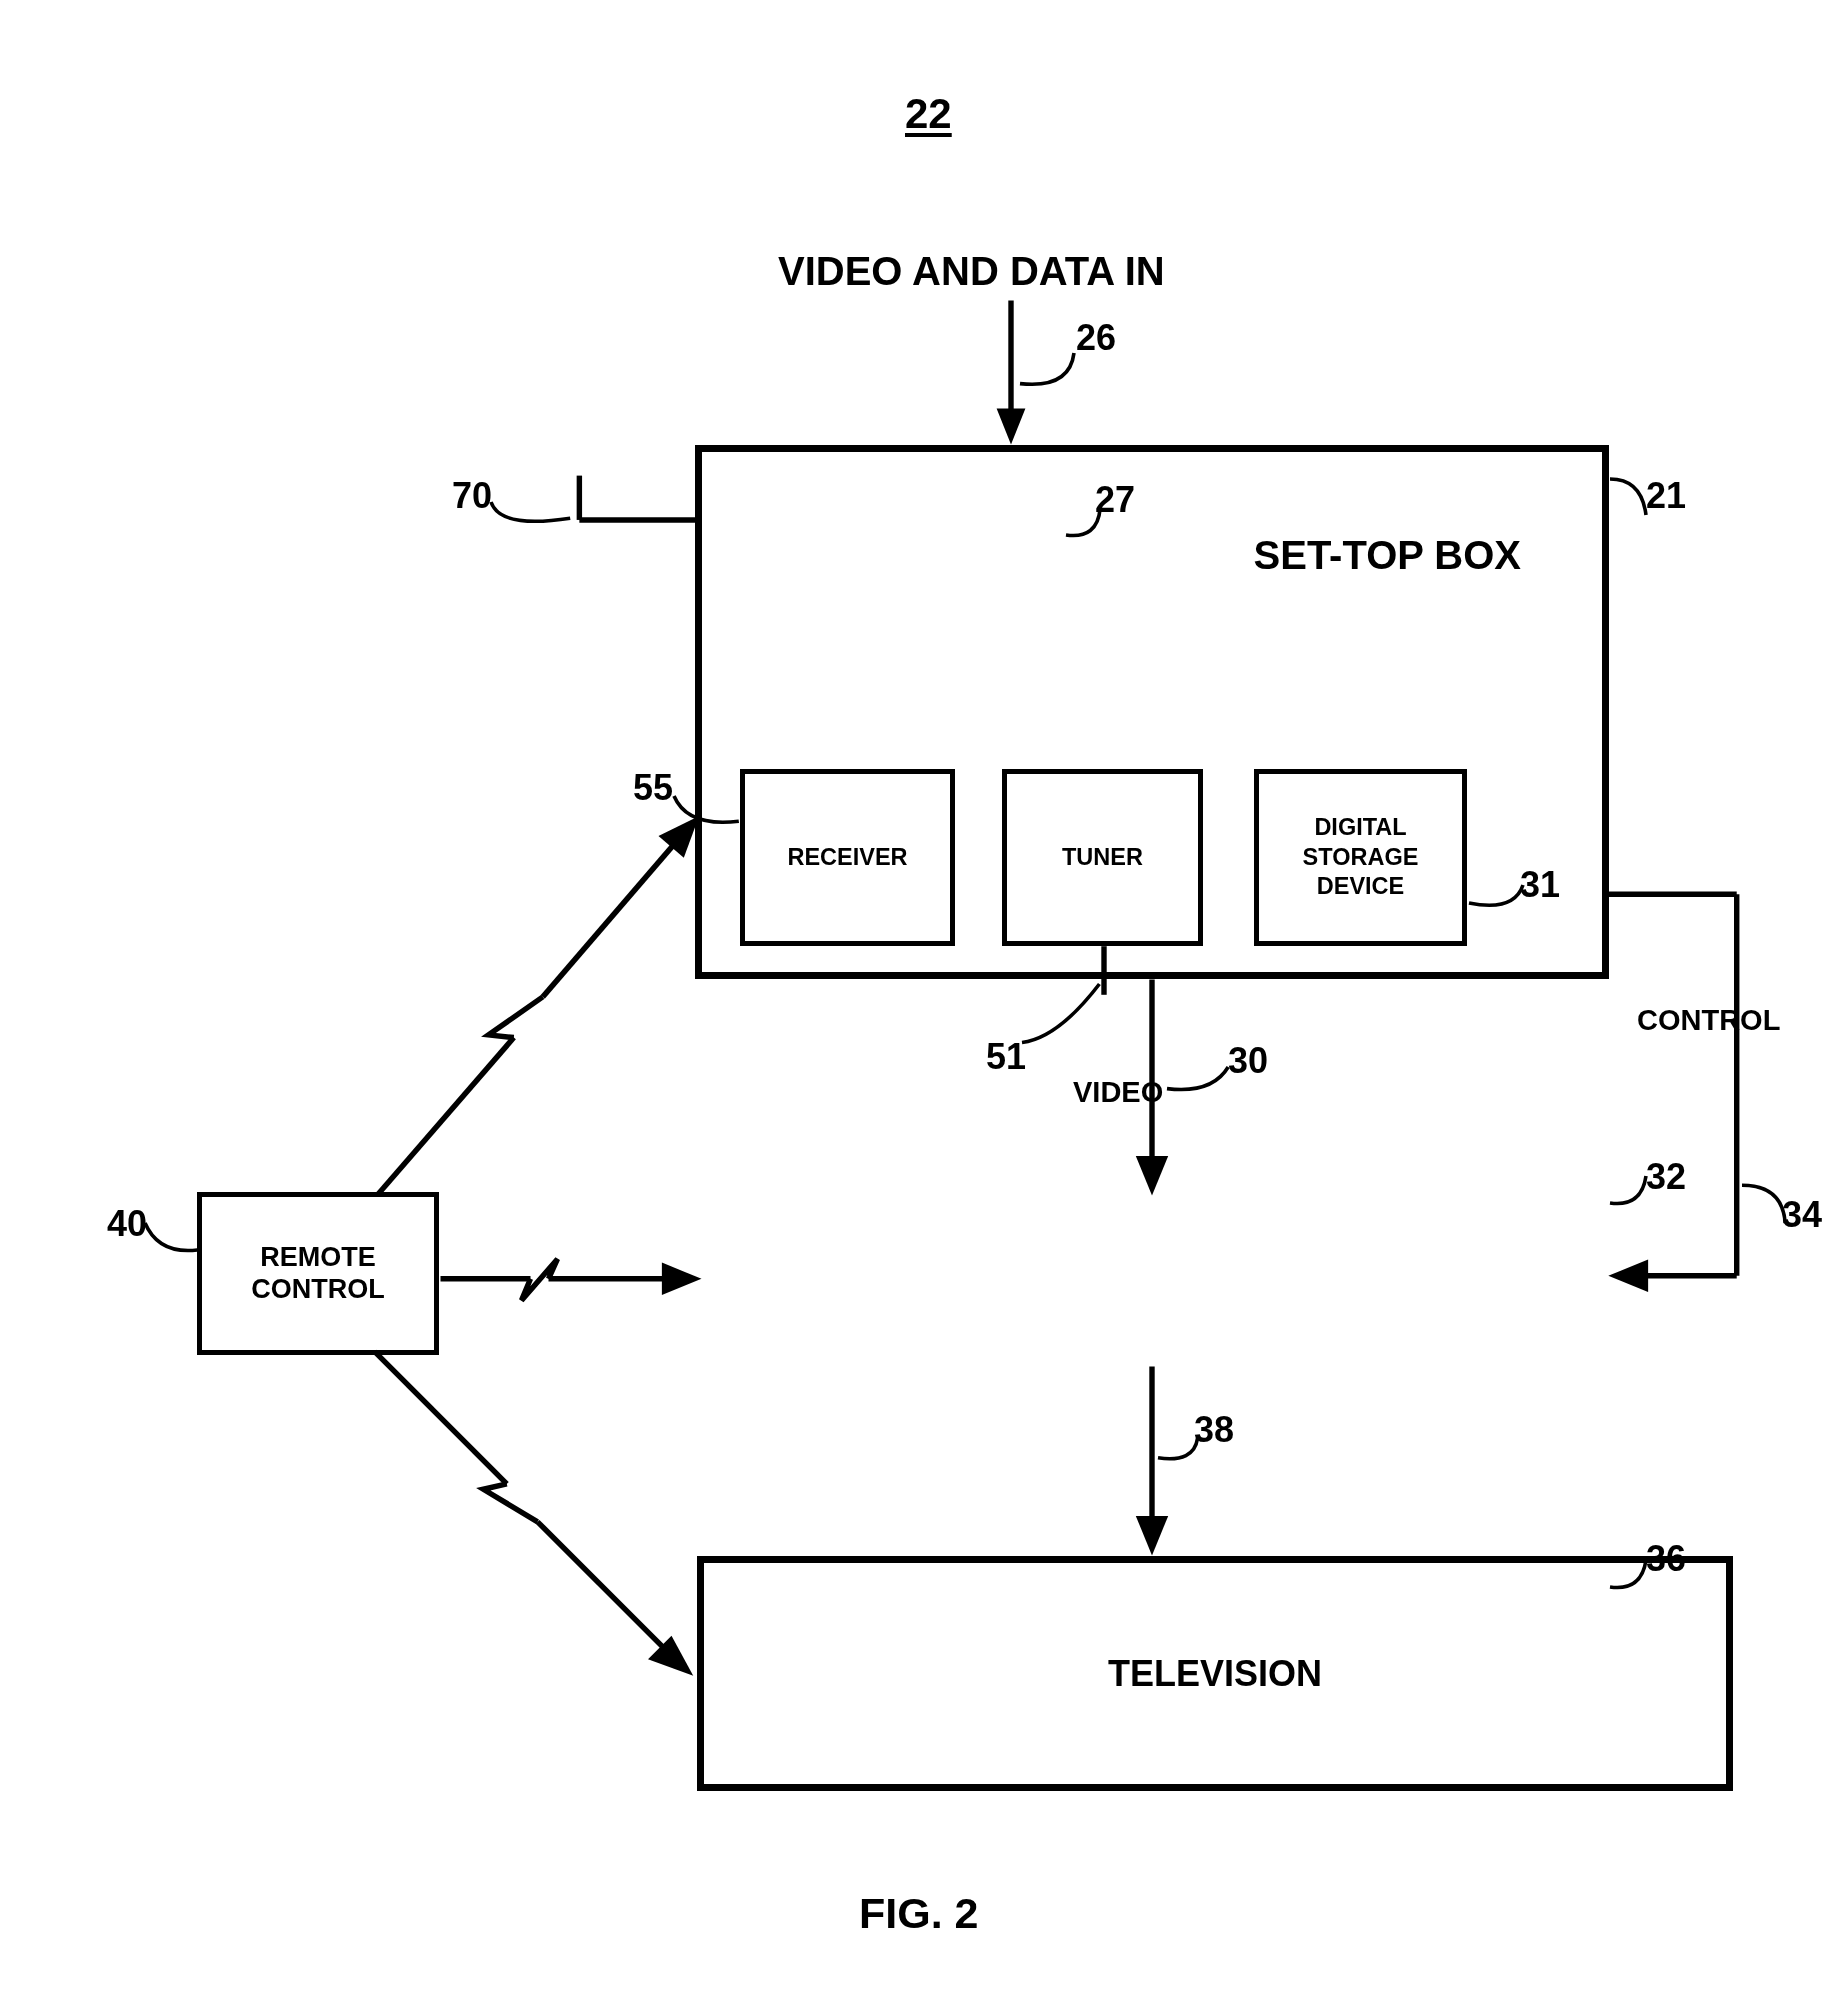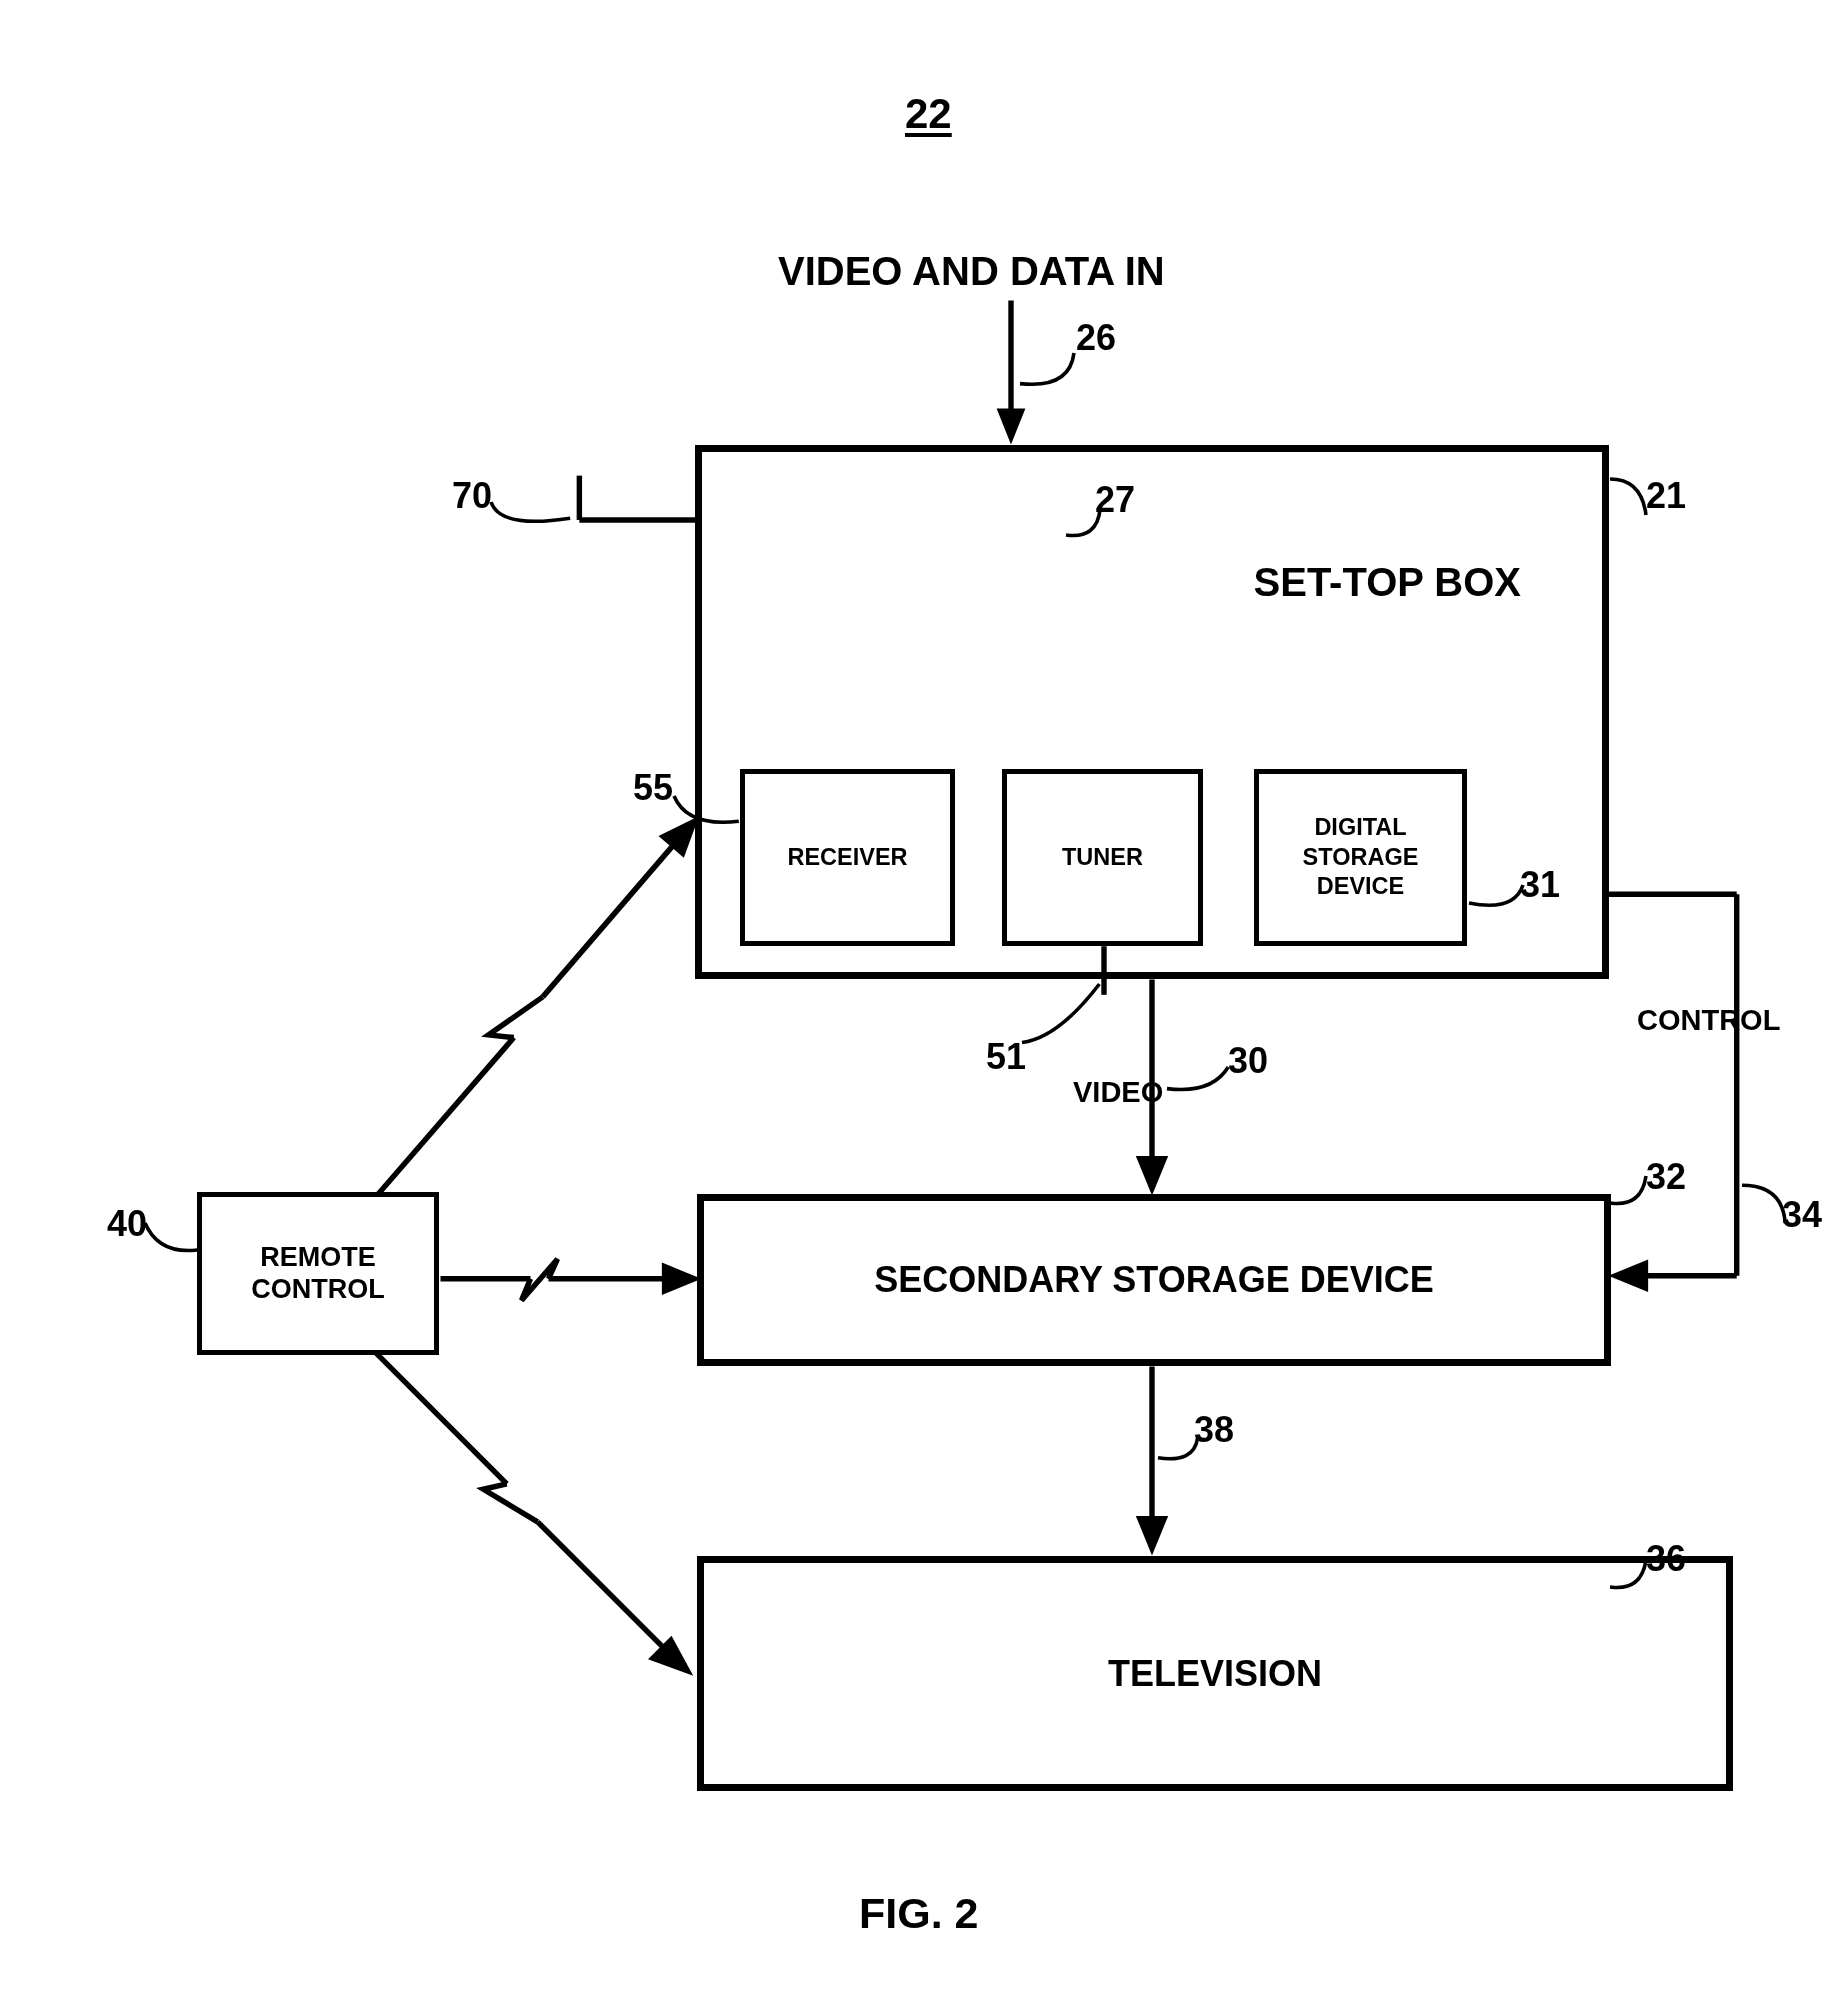--- a/index.html
+++ b/index.html
@@ -95,21 +95,21 @@
     <line x1="10" y1="0" x2="10" y2="128" stroke="#000" stroke-width="6"></line>
     <polygon points="10,160 -6,120 26,120" fill="#000"></polygon>
   </svg>
 
   <div class="label ref-num" style="left:1076px; top:317px;">26</div>
   <svg class="arrow" style="left:1020px; top:353px;" width="63" height="54" viewBox="0 0 70 60">
     <path d="M60 0 Q 55 40 0 34" stroke="#000" stroke-width="4" fill="none"></path>
   </svg>
 
   <div class="settop-container" style="left:695px; top:445px; width:914px; height:534px;">
-    <div class="settop-title" style="right:81px; top:81px;margin-top:27px;">SET-TOP BOX</div>
+    <div class="settop-title" style="right:81px; top:81px;">SET-TOP BOX</div>
   </div>
 
   <div class="label ref-num" style="left:1646px; top:475px;">21</div>
   <svg class="arrow" style="left:1610px; top:470px;" width="54" height="54" viewBox="0 0 60 60">
     <path d="M40 50 Q 35 10 0 10" stroke="#000" stroke-width="4" fill="none"></path>
   </svg>
 
 
   <div class="label ref-num" style="left:1095px; top:479px;">27</div>
   <svg class="arrow" style="left:1066px; top:508px;" width="54" height="45" viewBox="0 0 60 50">
@@ -177,23 +177,20 @@
     <line x1="150" y1="430" x2="42" y2="430" stroke="#000" stroke-width="6"></line>
     <polygon points="8,430 52,412 52,448" fill="#000"></polygon>
   </svg>
   <div class="label" style="left:1637px; top:1004px; font-size:29px; font-weight:bold;">CONTROL</div>
 
   <div class="label ref-num" style="left:1782px; top:1194px;">34</div>
   <svg class="arrow" style="left:1742px; top:1178px;" width="63" height="54" viewBox="0 0 70 60">
     <path d="M48 50 Q 45 8 0 8" stroke="#000" stroke-width="4" fill="none"></path>
   </svg>
 
-  <div class="box box-thick" style="left:697px; top:1194px; width:914px; height:172px;">
-    <div class="box-label-lg">SECONDARY STORAGE DEVICE</div>
-  </div>
 
   <div class="label ref-num" style="left:1646px; top:1156px;">32</div>
   <svg class="arrow" style="left:1610px; top:1176px;" width="54" height="45" viewBox="0 0 60 50">
     <path d="M40 0 Q 35 35 0 30" stroke="#000" stroke-width="4" fill="none"></path>
   </svg>
 
   <svg class="arrow" style="left:1143px; top:1366px;" width="18" height="190" viewBox="0 0 20 210">
     <line x1="10" y1="0" x2="10" y2="174" stroke="#000" stroke-width="6"></line>
     <polygon points="10,210 -8,166 28,166" fill="#000"></polygon>
   </svg>

